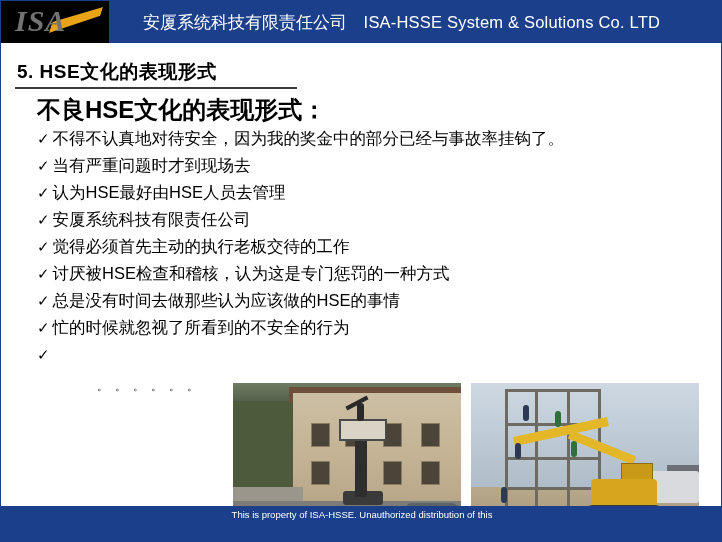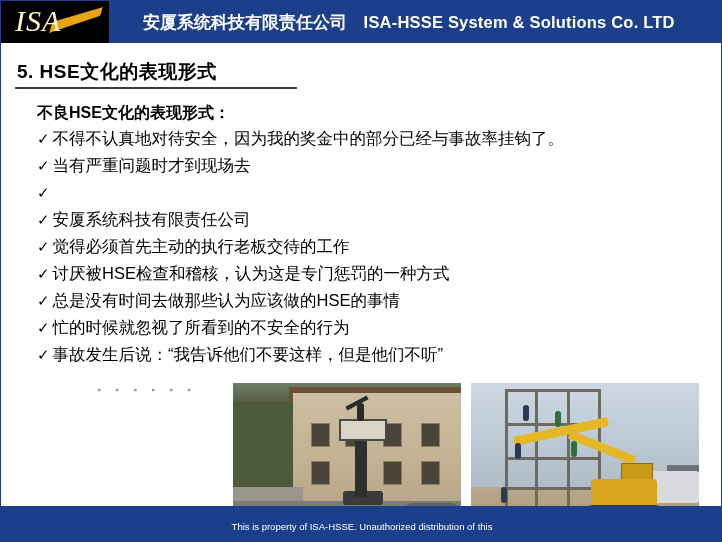--- a/index.html
+++ b/index.html
@@ -37,38 +37,38 @@
     position: relative;
     flex: none;
     overflow: hidden;
   }
   .logo-text {
     position: absolute;
     left: 14px;
     top: 3px;
     font-family: "Liberation Serif", serif;
     font-style: italic;
-    font-weight: normal;
+    font-weight: bold;
     font-size: 30px;
-    color: #fef9c3;
+    color: #737373;
     letter-spacing: 1px;
   }
   .logo-swoosh {
     position: absolute;
     left: 52px;
     top: 6px;
     width: 46px;
     height: 26px;
     background: #e8a317;
     transform: skewX(-18deg);
     clip-path: polygon(0 58%, 100% 0, 100% 34%, 0 100%);
   }
   .header-title {
     color: #ffffff;
-    font-weight: bold;
+    font-weight: normal;
     font-size: 16.5px;
     margin-left: 34px;
     white-space: nowrap;
   }
   .header-title .cn { font-size: 17px; }
   .header-title .en { margin-left: 12px; letter-spacing: .2px; }
 
   
   .body-area {
     position: absolute;
@@ -89,22 +89,22 @@
     position: absolute;
     left: 14px;
     top: 44px;
     width: 282px;
     height: 2px;
     background: #3a3a3a;
   }
   .sub-title {
     position: absolute;
     left: 36px;
-    top: 60px;
-    font-size: 16px;
+    top: 51px;
+    font-size: 24px;
     font-weight: bold;
     color: #000000;
   }
 
   .bullets {
     position: absolute;
     left: 36px;
     top: 82px;
     width: 666px;
   }
@@ -274,21 +274,21 @@
     position: absolute;
     left: 0;
     top: 505px;
     width: 722px;
     height: 37px;
     background: #1b3f8b;
     color: #ffffff;
     font-size: 9.5px;
     text-align: center;
     line-height: 13px;
-    padding-top: 14px;
+    padding-top: 2px;
     box-sizing: border-box;
   }
   .footer div { white-space: nowrap; }
 </style>
 </head>
 <body>
 
 <div id="slide">
 
   <div class="header">
@@ -312,20 +312,21 @@
       <div class="bullet">
         <span class="check">✓</span>
         <span>不得不认真地对待安全，因为我的奖金中的部分已经与事故率挂钩了。</span>
       </div>
       <div class="bullet">
         <span class="check">✓</span>
         <span>当有严重问题时才到现场去</span>
       </div>
       <div class="bullet">
         <span class="check">✓</span>
+        <span>认为HSE最好由HSE人员去管理</span>
       </div>
       <div class="bullet">
         <span class="check">✓</span>
         <span>安厦系统科技有限责任公司</span>
       </div>
       <div class="bullet">
         <span class="check">✓</span>
         <span>觉得必须首先主动的执行老板交待的工作</span>
       </div>
       <div class="bullet">
@@ -335,21 +336,20 @@
       <div class="bullet">
         <span class="check">✓</span>
         <span>总是没有时间去做那些认为应该做的HSE的事情</span>
       </div>
       <div class="bullet">
         <span class="check">✓</span>
         <span>忙的时候就忽视了所看到的不安全的行为</span>
       </div>
       <div class="bullet">
         <span class="check">✓</span>
-        <span>事故发生后说：“我告诉他们不要这样，但是他们不听”</span>
       </div>
     </div>
 
     <div class="dots-row">。。。。。。</div>
 
     <div class="photo photo-left">
       <div class="pl-sky"></div>
       <div class="pl-grass"></div>
       <div class="pl-roof"></div>
       <div class="pl-building"></div>

